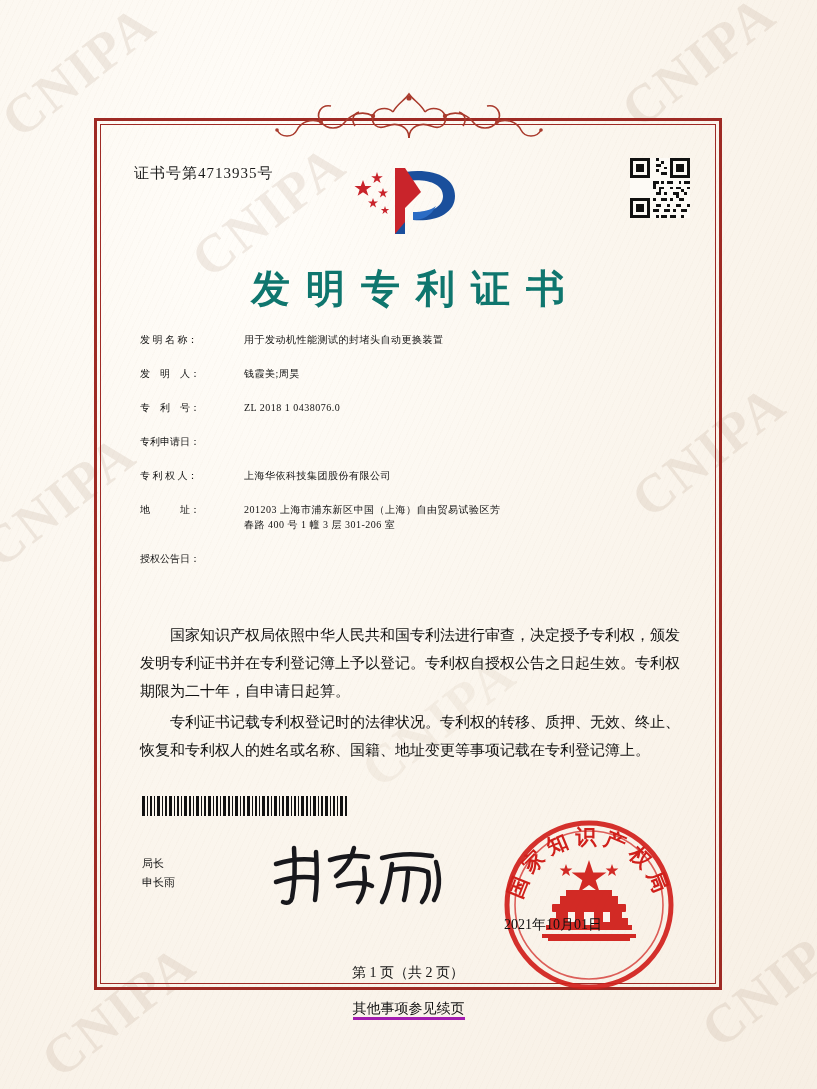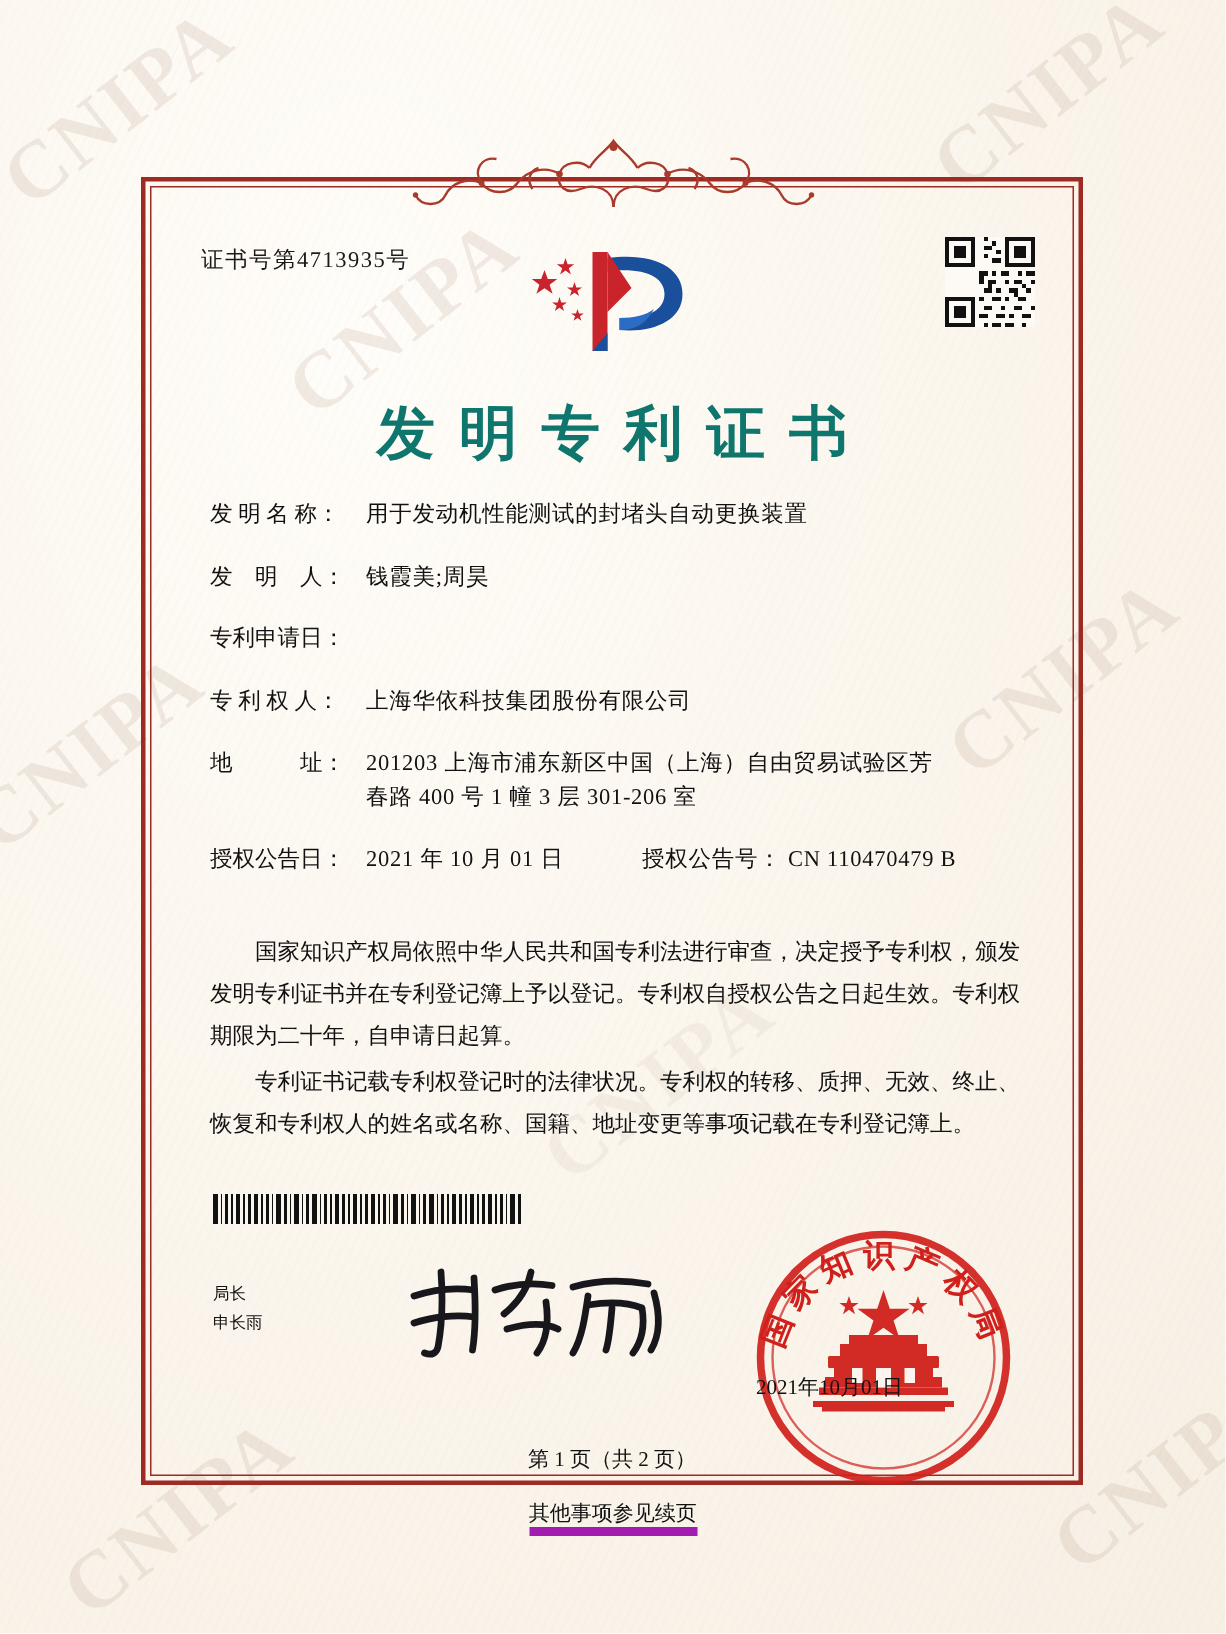--- a/index.html
+++ b/index.html
@@ -139,21 +139,21 @@
     color: #0f766e;
     font-family: "DejaVu Serif", "Liberation Serif", serif;
   }
 
   
   .fields {
     position: absolute;
     left: 40px;
     right: 36px;
     top: 208px;
-    font-size: 15px;
+    font-size: 10px;
     color: #111;
   }
   .field-row {
     display: flex;
     align-items: flex-start;
     margin-bottom: 19px;
     line-height: 1.5;
   }
   .field-label {
     width: 104px;
@@ -254,21 +254,21 @@
     position: absolute;
     left: 0;
     right: 0;
     top: 1000px;
     text-align: center;
     font-size: 14px;
     color: #111;
     z-index: 6;
   }
   .footnote span {
-    border-bottom: 6px solid #a21caf;
+    border-bottom: 3px solid #a21caf;
     padding-bottom: 1px;
   }
 </style>
 </head>
 <body>
 
 <div class="page">
   <div class="paper-bg"></div>
 
   <div class="watermarks">
@@ -402,40 +402,39 @@
     <div class="fields">
       <div class="field-row">
         <div class="field-label">发 明 名 称：</div>
         <div class="field-value">用于发动机性能测试的封堵头自动更换装置</div>
       </div>
       <div class="field-row">
         <div class="field-label">发　明　人：</div>
         <div class="field-value">钱霞美;周昊</div>
       </div>
       <div class="field-row">
+        <div class="field-label">专　利　号：</div>
+        <div class="field-value">ZL 2018 1 0438076.0</div>
+      </div>
+      <div class="field-row">
         <div class="field-label">专利申请日：</div>
       </div>
       <div class="field-row">
         <div class="field-label">专 利 权 人：</div>
         <div class="field-value">上海华依科技集团股份有限公司</div>
       </div>
       <div class="field-row">
         <div class="field-label">地　　　址：</div>
         <div class="field-value">
           <span>201203 上海市浦东新区中国（上海）自由贸易试验区芳</span>
           <span class="sub">春路 400 号 1 幢 3 层 301-206 室</span>
         </div>
       </div>
       <div class="field-row two-col">
         <div class="field-label">授权公告日：</div>
-        <div class="field-value">
-          <span>2021 年 10 月 01 日</span>
-          <span class="field-value2-label inline-label">授权公告号：</span>
-          <span>CN 110470479 B</span>
-        </div>
       </div>
     </div>
 
     <div class="paragraphs">
       <p>国家知识产权局依照中华人民共和国专利法进行审查，决定授予专利权，颁发发明专利证书并在专利登记簿上予以登记。专利权自授权公告之日起生效。专利权期限为二十年，自申请日起算。</p>
       <p>专利证书记载专利权登记时的法律状况。专利权的转移、质押、无效、终止、恢复和专利权人的姓名或名称、国籍、地址变更等事项记载在专利登记簿上。</p>
     </div>
 
     <div class="barcode">
       <svg width="206" height="20" viewBox="0 0 206 20" xmlns="http://www.w3.org/2000/svg" shape-rendering="crispEdges">

